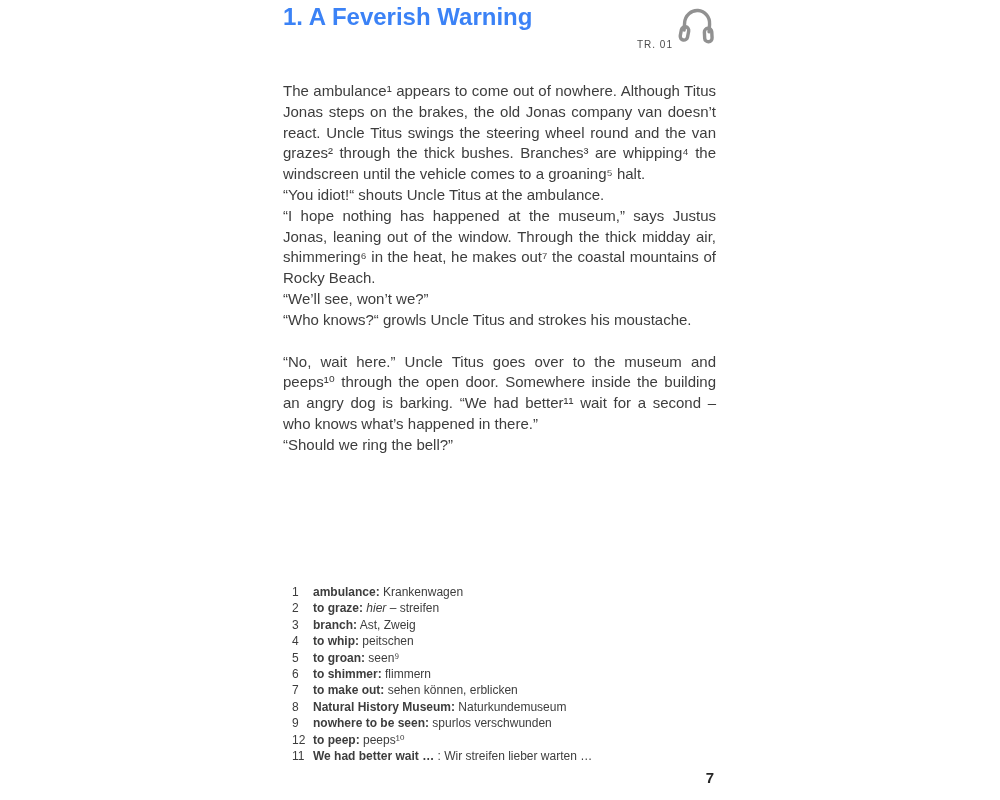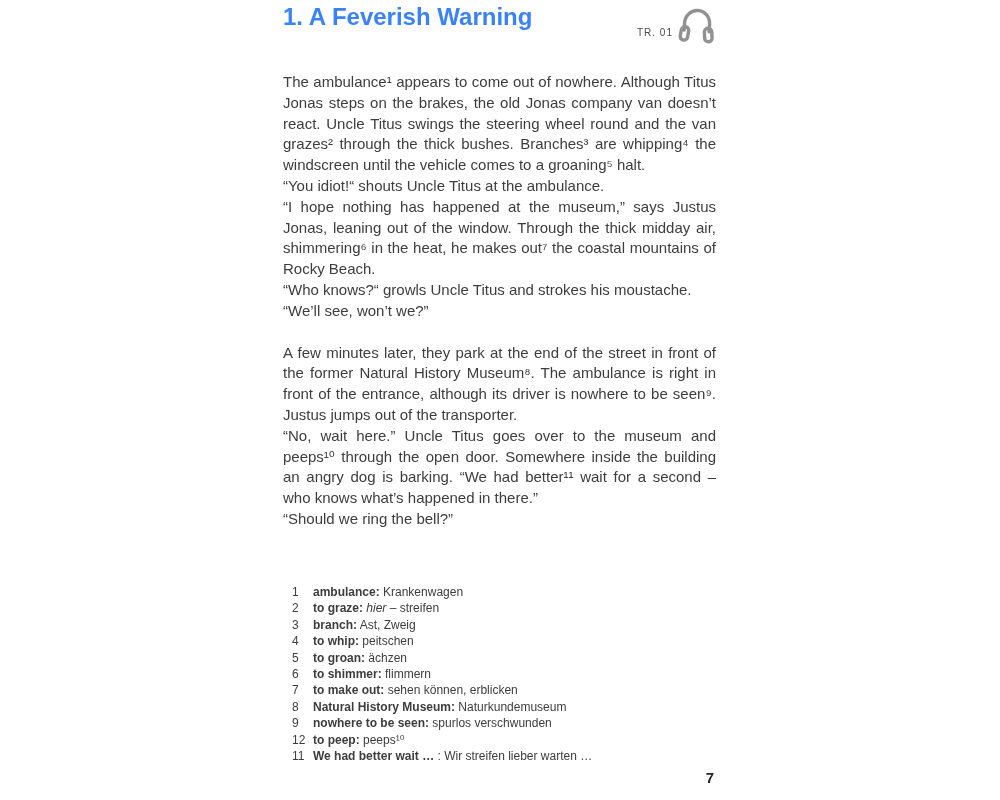--- a/index.html
+++ b/index.html
@@ -4,23 +4,23 @@
 <style>
   html,body{margin:0;padding:0;}
   body{
     width:1000px;height:800px;background:#ffffff;position:relative;
     font-family:"Liberation Sans","DejaVu Sans",sans-serif;
     color:#3d3d3d;overflow:hidden;
   }
   .page{position:absolute;left:283px;top:0;width:433px;height:800px;}
   .header{display:flex;justify-content:space-between;align-items:flex-start;padding-top:4px;}
   .chapter-title{font-size:24px;font-weight:bold;color:#3b82f6;margin:0;line-height:1.1;}
-  .track{display:flex;align-items:center;gap:5px;}
+  .track{display:flex;align-items:flex-end;gap:5px;}
   .track-label{font-size:10px;letter-spacing:1px;color:#4c4c4c;margin-top:10px;white-space:nowrap;}
-  .story{margin-top:22px;font-size:15px;line-height:20.8px;text-align:justify;color:#3d3d3d;}
+  .story{margin-top:31px;font-size:15px;line-height:20.8px;text-align:justify;color:#3d3d3d;}
   .story-p{margin:0;}
   .story-block + .story-block{margin-top:21px;}
   .footnotes{position:absolute;top:584px;left:9px;width:424px;font-size:12px;line-height:16.4px;color:#3d3d3d;}
   .footnote-row{display:flex;align-items:baseline;}
   .fn-num{flex:0 0 21px;}
   .fn-text{flex:1;}
   .fn-term{font-weight:bold;}
   .fn-i{font-style:italic;}
   .pageno{position:absolute;top:769px;right:2px;font-size:15px;font-weight:bold;color:#262626;}
 </style>
@@ -43,25 +43,24 @@
         </svg>
       </span>
     </div>
   </div>
 
   <div class="story">
       <div class="story-block">
         <p class="story-p">The ambulance¹ appears to come out of nowhere. Although Titus Jonas steps on the brakes, the old Jonas company van doesn’t react. Uncle Titus swings the steering wheel round and the van grazes² through the thick bushes. Branches³ are whipping⁴ the windscreen until the vehicle comes to a groaning⁵ halt.</p>
         <p class="story-p">“You idiot!“ shouts Uncle Titus at the ambulance.</p>
         <p class="story-p">“I hope nothing has happened at the museum,” says Justus Jonas, leaning out of the window. Through the thick midday air, shimmering⁶ in the heat, he makes out⁷ the coastal mountains of Rocky Beach.</p>
+        <p class="story-p">“We’ll see, won’t we?”</p>
         <p class="story-p">“Who knows?“ growls Uncle Titus and strokes his moustache.</p>
-        <p class="story-p">“We’ll see, won’t we?”</p>
       </div>
       <div class="story-block">
-        <p class="story-p">A few minutes later, they park at the end of the street in front of the former Natural History Museum⁸. The ambulance is right in front of the entrance, although its driver is nowhere to be seen⁹. Justus jumps out of the transporter.</p>
         <p class="story-p">“No, wait here.” Uncle Titus goes over to the museum and peeps¹⁰ through the open door. Somewhere inside the building an angry dog is barking. “We had better¹¹ wait for a second – who knows what’s happened in there.”</p>
         <p class="story-p">“Should we ring the bell?”</p>
       </div>
     </div>
 
   <div class="footnotes">
       <div class="footnote-row">
         <span class="fn-num">1</span>
         <span class="fn-text"><span class="fn-term">ambulance:</span><span> Krankenwagen</span></span>
       </div>
@@ -72,21 +71,21 @@
       <div class="footnote-row">
         <span class="fn-num">3</span>
         <span class="fn-text"><span class="fn-term">branch:</span><span> Ast, Zweig</span></span>
       </div>
       <div class="footnote-row">
         <span class="fn-num">4</span>
         <span class="fn-text"><span class="fn-term">to whip:</span><span> peitschen</span></span>
       </div>
       <div class="footnote-row">
         <span class="fn-num">5</span>
-        <span class="fn-text"><span class="fn-term">to groan:</span><span> ächzen</span></span>
+        <span class="fn-text"><span class="fn-term">to groan:</span><span> seen⁹</span></span>
       </div>
       <div class="footnote-row">
         <span class="fn-num">6</span>
         <span class="fn-text"><span class="fn-term">to shimmer:</span><span> flimmern</span></span>
       </div>
       <div class="footnote-row">
         <span class="fn-num">7</span>
         <span class="fn-text"><span class="fn-term">to make out:</span><span> sehen können, erblicken</span></span>
       </div>
       <div class="footnote-row">

